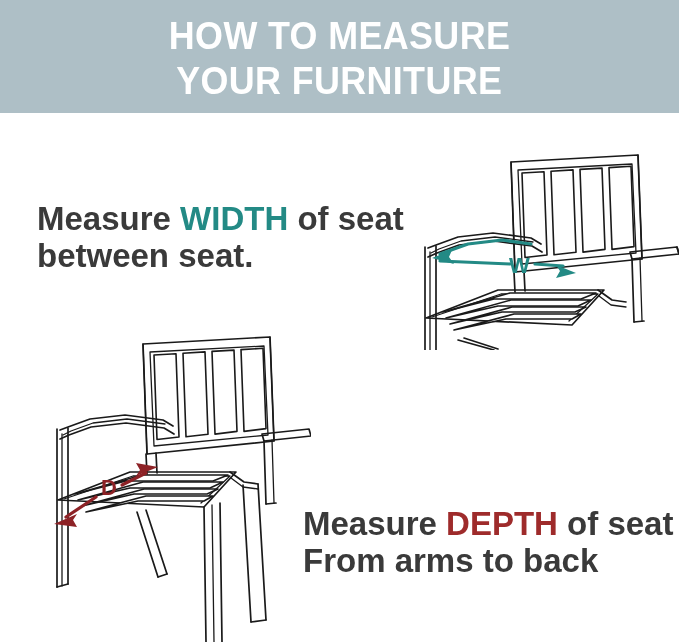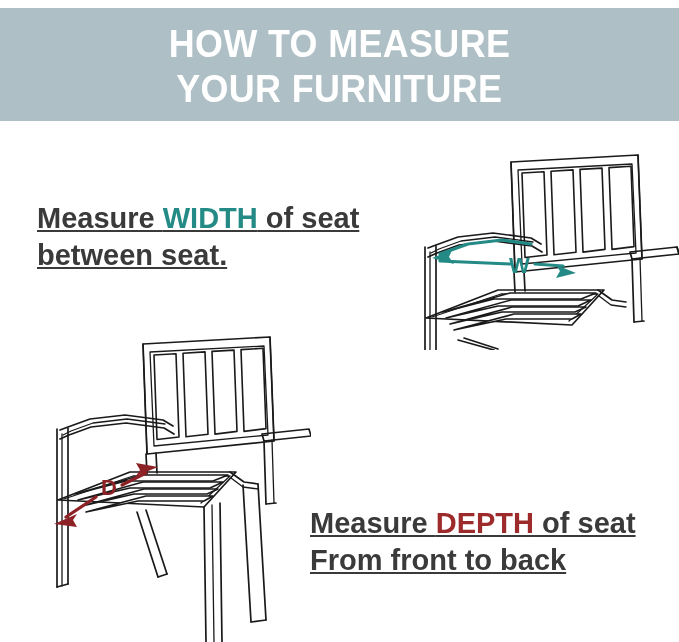--- a/index.html
+++ b/index.html
@@ -17,21 +17,21 @@
     width: 679px;
     height: 642px;
     background: #ffffff;
     overflow: hidden;
   }
 
   
   .header-band {
     position: absolute;
     left: 0;
-    top: 8px;
+    top: 0;
     width: 679px;
     height: 113px;
     background: #aebfc6;
     display: flex;
     flex-direction: column;
     align-items: center;
     justify-content: center;
     box-sizing: border-box;
     padding-top: 2px;
   }
@@ -45,38 +45,37 @@
     white-space: nowrap;
     transform: scaleX(0.92);
     transform-origin: center center;
   }
 
   
   .caption {
     position: absolute;
     font-family: "Liberation Sans", sans-serif;
     font-weight: bold;
-    font-size: 29px;
+    font-size: 33px;
     line-height: 37px;
     color: #3a3a3a;
     white-space: nowrap;
-    text-decoration: underline;
   }
   .caption .hl-width {
     color: #238a85;
   }
   .caption .hl-depth {
     color: #9e2b2b;
   }
   #caption-width {
     left: 37px;
     top: 200px;
   }
   #caption-depth {
-    left: 310px;
+    left: 303px;
     top: 505px;
   }
 
   
   .chair {
     position: absolute;
   }
   #chair-top-right {
     left: 398px;
     top: 140px;
@@ -151,21 +150,21 @@
     <div class="header-line">YOUR FURNITURE</div>
   </div>
 
   <div class="caption" id="caption-width">
     <div><span>Measure </span><span class="hl-width">WIDTH</span><span> of seat</span></div>
     <div>between seat.</div>
   </div>
 
   <div class="caption" id="caption-depth">
     <div><span>Measure </span><span class="hl-depth">DEPTH</span><span> of seat</span></div>
-    <div>From front to back</div>
+    <div>From arms to back</div>
   </div>
 
   <div class="chair" id="chair-top-right">
     <svg width="281" height="210" viewBox="0 0 281 210">
 
       <g>
         <path class="panel-fill" d="M113,22 L240,15 L244,119 L117,132 Z"></path>
         <path class="line-thin" d="M120,30 L234,24 L238,113 L124,124 Z"></path>
 
         <path class="line-thin" d="M113,22 L117,132"></path>

